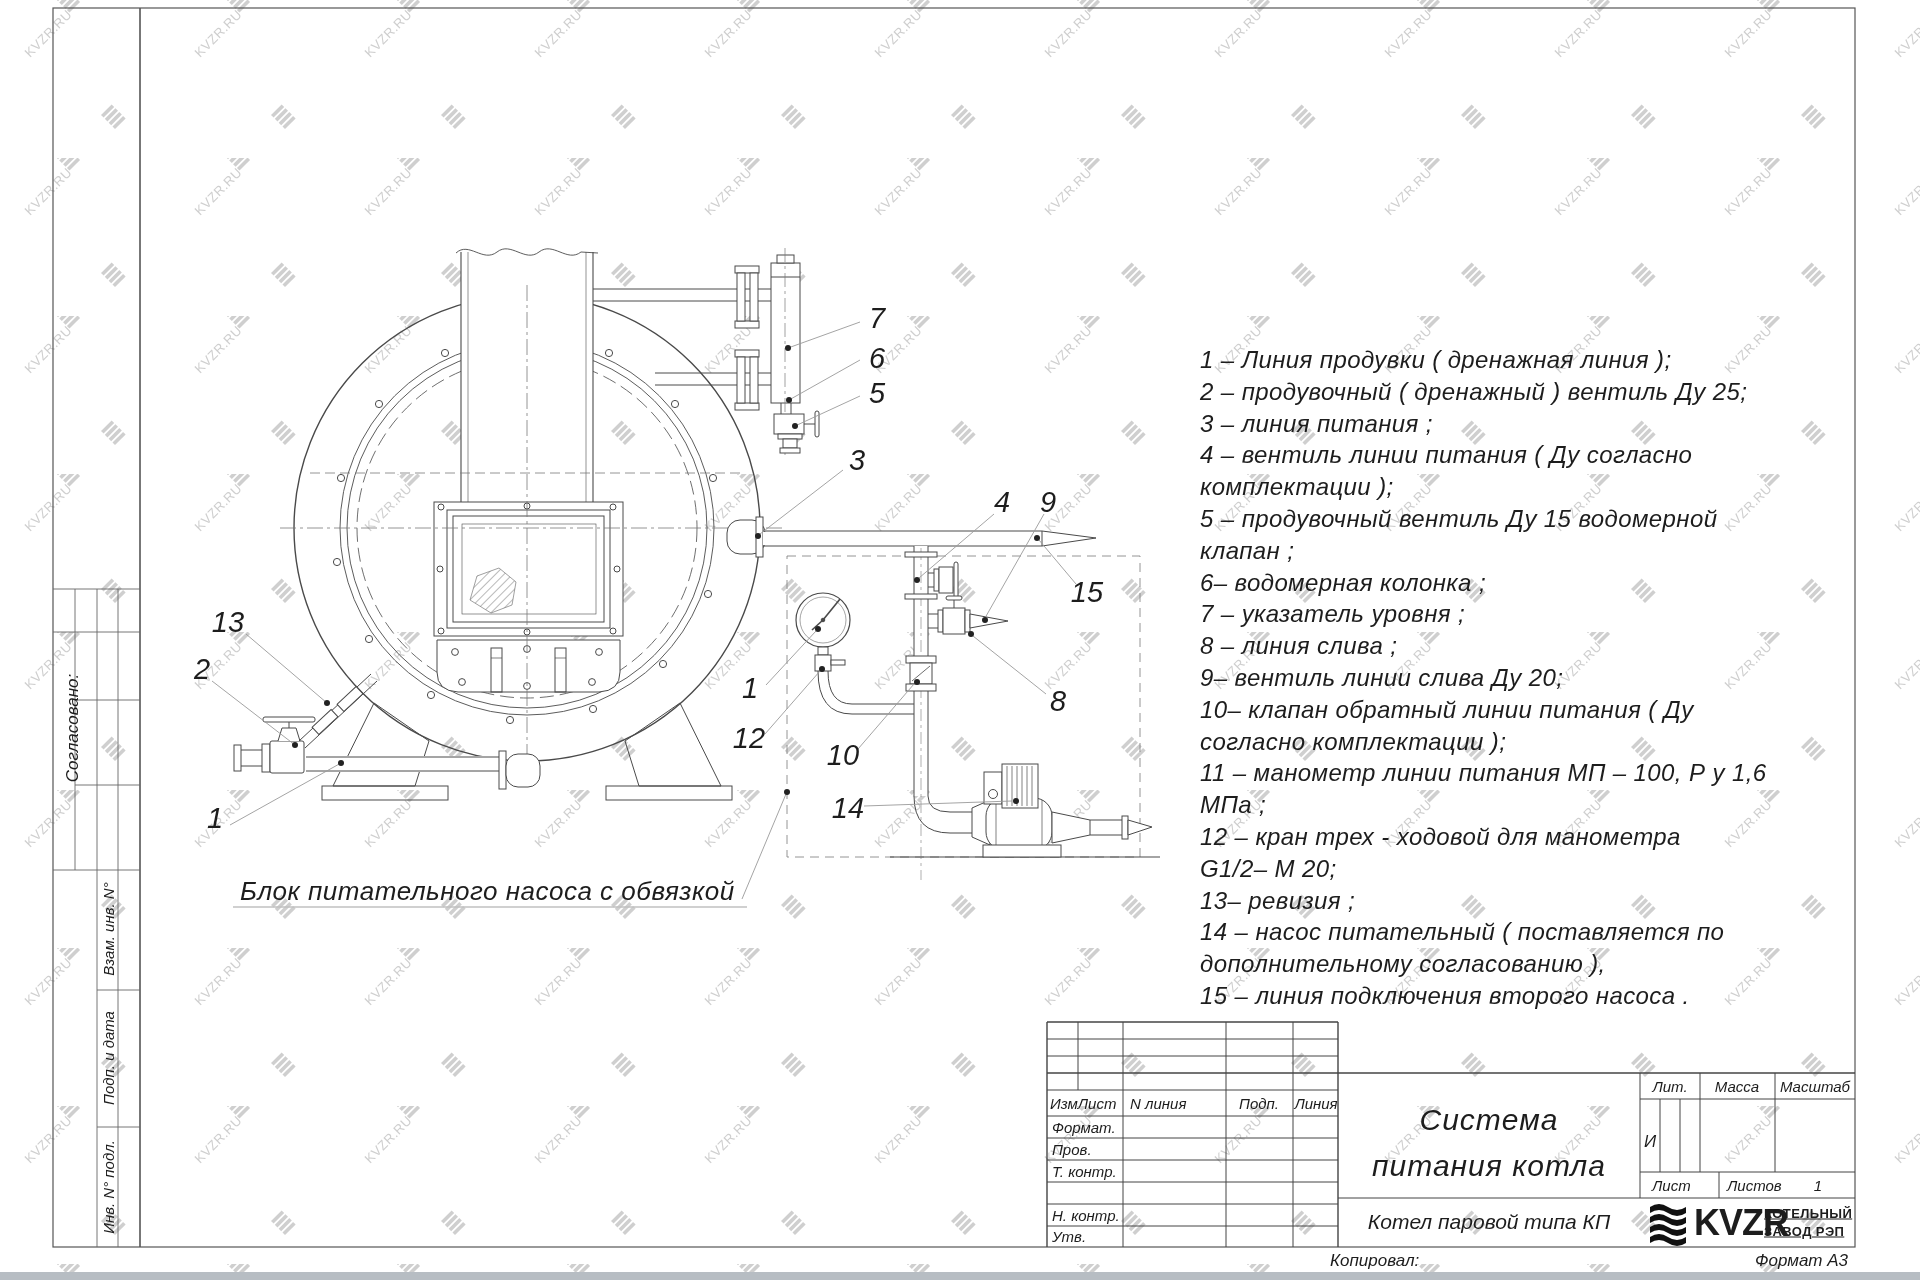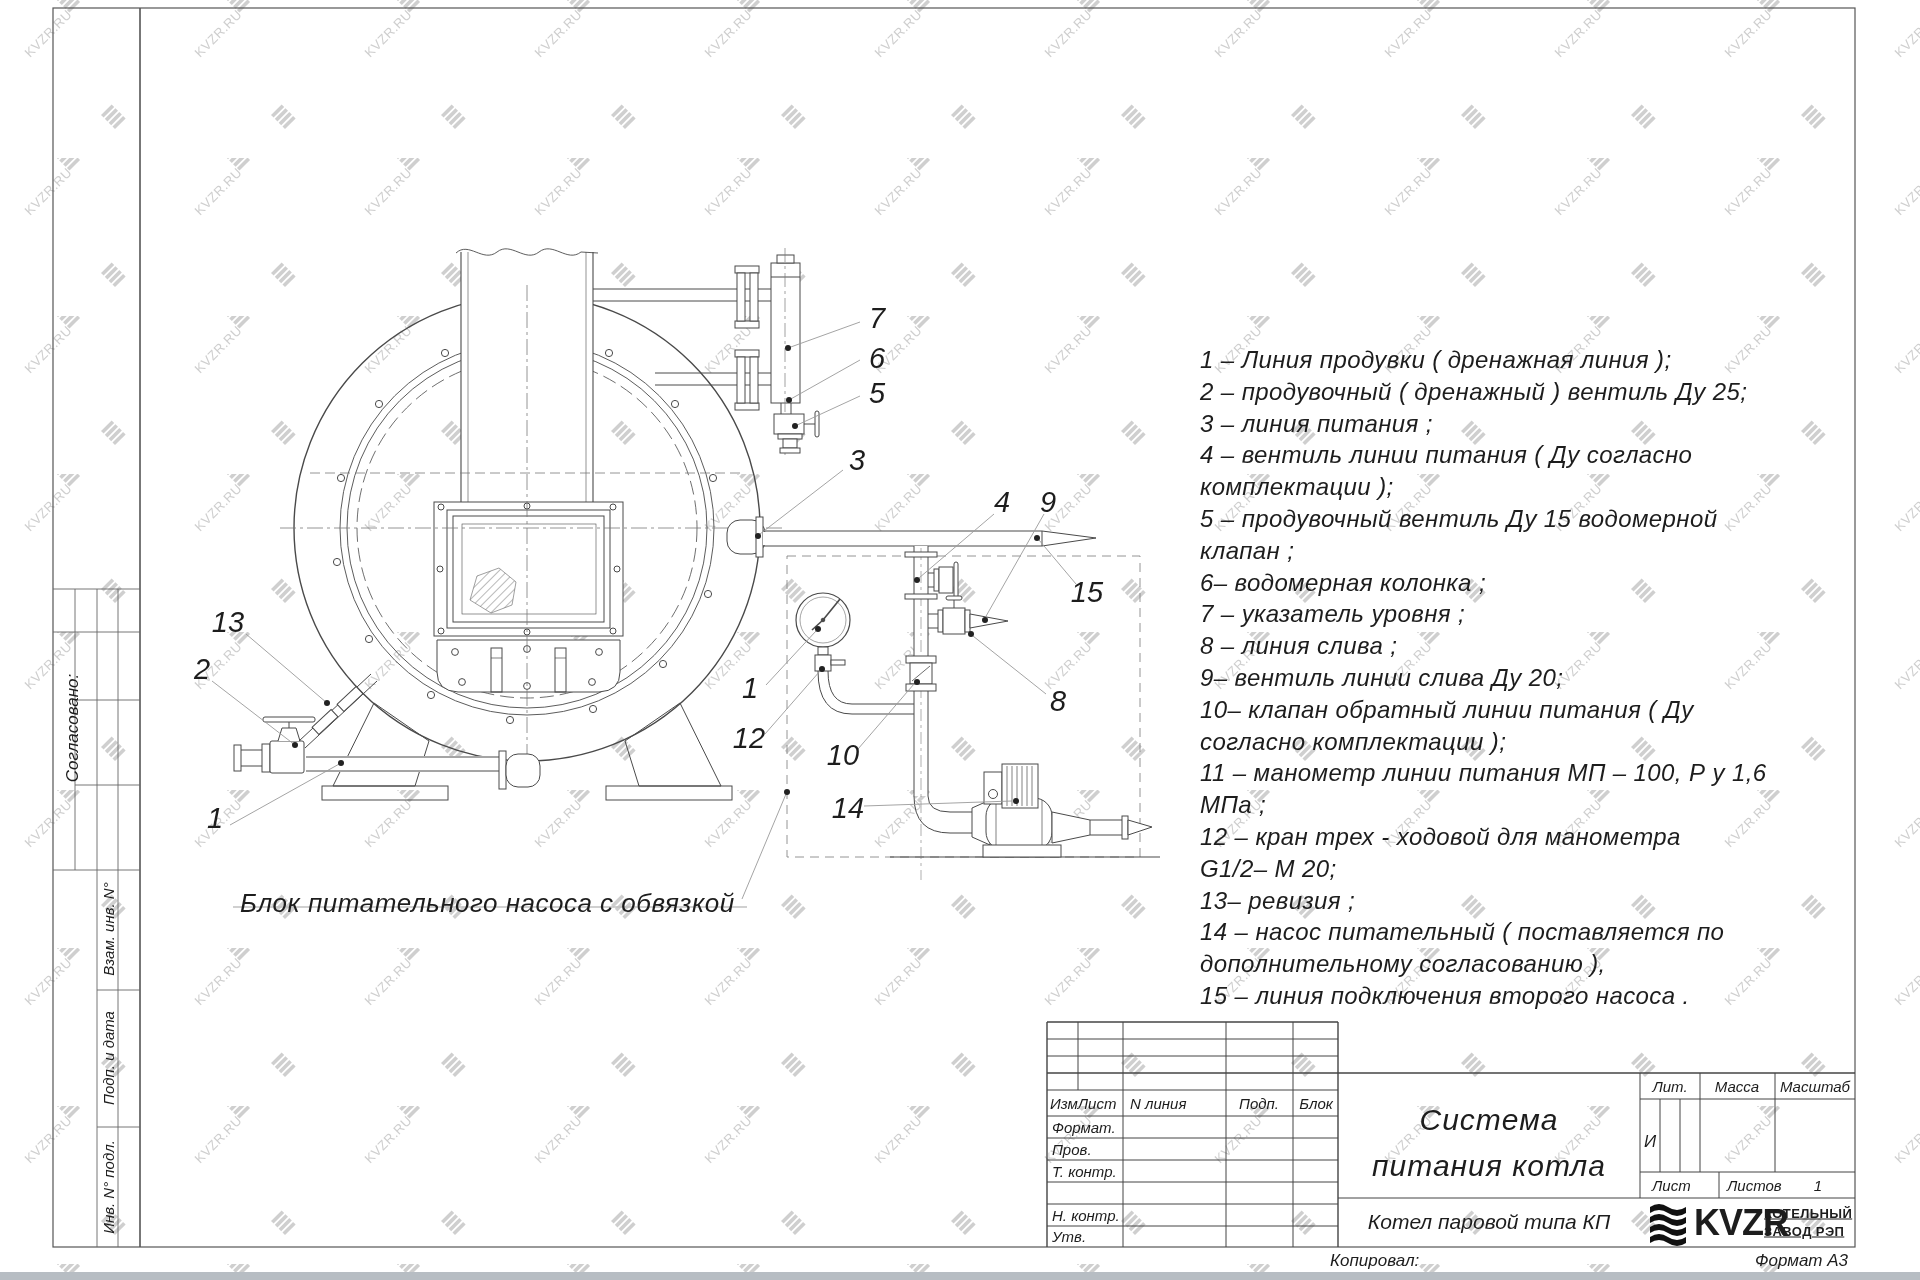--- a/index.html
+++ b/index.html
@@ -8,21 +8,21 @@
   svg{position:absolute;left:0;top:0;}
   .t,.tl,.tv{position:absolute;white-space:nowrap;font-style:italic;color:#1d1d1d;}
   .t{transform:translate(-50%,-50%);}
   .tl{transform:translate(0,-50%);}
   .tv{transform:translate(-50%,-50%) rotate(-90deg);}
   .leg{position:absolute;left:1200px;font-style:italic;font-size:24px;
        line-height:32px;letter-spacing:.4px;white-space:nowrap;}
   .num{font-size:29px;}
   .small{font-size:15px;}
   .mid{font-size:17px;}
-  .cap{font-size:26px;letter-spacing:.5px;margin-top:12px;}
+  .cap{font-size:26px;letter-spacing:.5px;}
   .ttl{font-size:30px;letter-spacing:1px;}
   .doc{font-size:21px;}
   .brand-name{font-size:36px;font-weight:bold;font-style:normal;letter-spacing:-1px;}
   .brand-sub{font-size:13px;font-weight:bold;font-style:normal;letter-spacing:.4px;text-decoration:underline;}
   .bottombar{position:absolute;left:0;top:1272px;width:1920px;height:8px;background:#b7bdc3;}
 </style>
 </head>
 <body>
 
 <svg width="1920" height="1280" viewBox="0 0 1920 1280">
@@ -430,21 +430,21 @@
   <span class="tv mid" style="left:73px;top:728px">Согласовано:</span>
   <span class="tv small" style="left:108px;top:929px">Взам. инв. N°</span>
   <span class="tv small" style="left:108px;top:1058px">Подп. и дата</span>
   <span class="tv small" style="left:108px;top:1187px">Инв. N° подл.</span>
 </div>
 
 <div>
   <span class="tl small" style="left:1050px;top:1103px">ИзмЛист</span>
   <span class="tl small" style="left:1130px;top:1103px">N линия</span>
   <span class="t small" style="left:1259px;top:1103px">Подп.</span>
-  <span class="t small" style="left:1316px;top:1103px">Блок</span>
+  <span class="t small" style="left:1316px;top:1103px">Линия</span>
   <span class="tl small" style="left:1052px;top:1127px">Формат.</span>
   <span class="tl small" style="left:1052px;top:1149px">Пров.</span>
   <span class="tl small" style="left:1052px;top:1171px">Т. контр.</span>
   <span class="tl small" style="left:1052px;top:1215px">Н. контр.</span>
   <span class="tl small" style="left:1052px;top:1236px">Утв.</span>
 
   <span class="t ttl" style="left:1489px;top:1120px">Система</span>
   <span class="t ttl" style="left:1489px;top:1166px">питания котла</span>
   <span class="t doc" style="left:1489px;top:1222px">Котел паровой типа КП</span>
 

